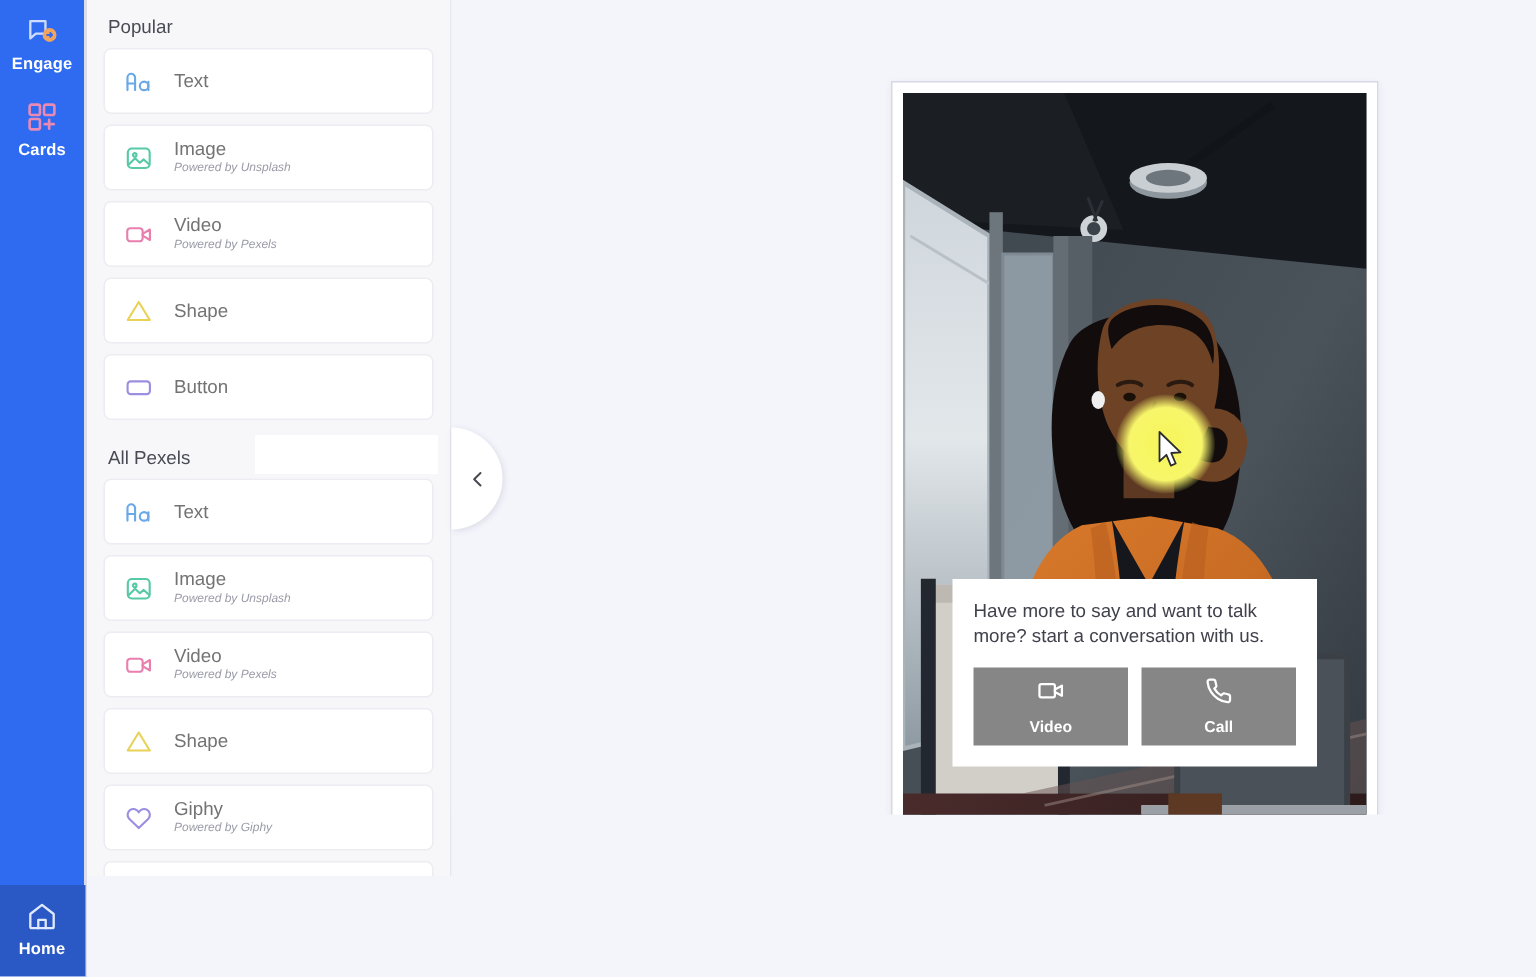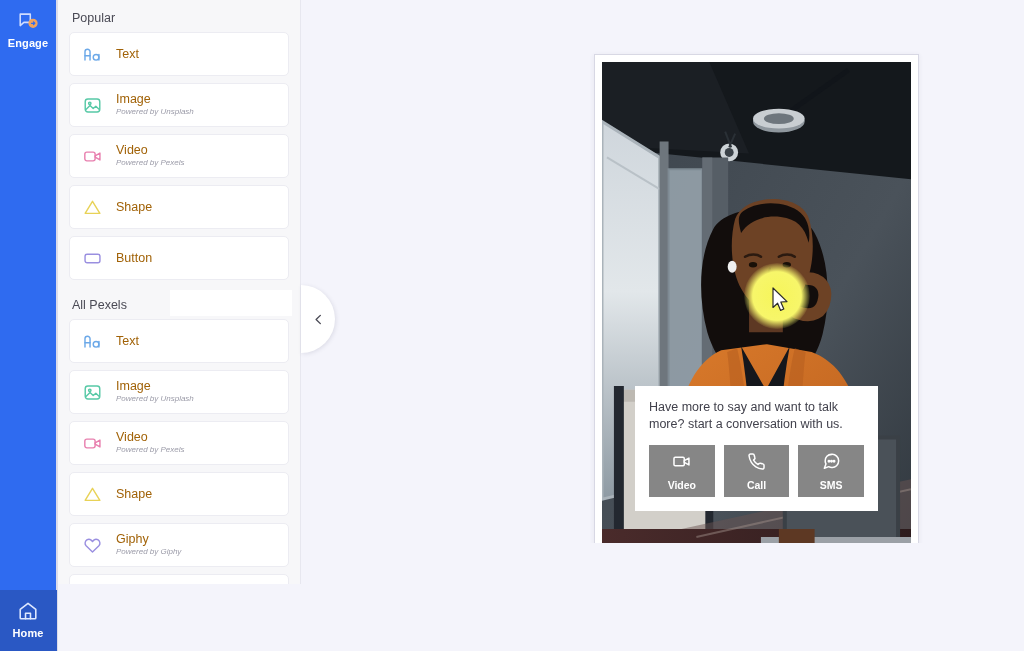--- a/index.html
+++ b/index.html
@@ -60,21 +60,21 @@
     border: 1px solid #ececf2;
     border-radius: 5px;
     height: 44px;
     margin-bottom: 7px;
     display: flex; align-items: center;
     padding: 0 13px;
     cursor: pointer;
   }
   .brick .bi { width: 19px; height: 19px; flex: 0 0 19px; margin-right: 14px; }
   .brick-txt { display: flex; flex-direction: column; justify-content: center; }
-  .brick-title { font-size: 12.5px; color: #a16207; line-height: 1.15; }
+  .brick-title { font-size: 12.5px; color: #737373; line-height: 1.15; }
   .brick-sub { font-size: 8px; color: #9b9ba8; font-style: italic; line-height: 1.3; margin-top: 1px; }
 
   
   .collapse {
     position: absolute; left: 301px; top: 285px;
     width: 34px; height: 68px;
     background: #ffffff;
     border-radius: 0 34px 34px 0;
     box-shadow: 1px 1px 4px rgba(60,60,90,.13);
     display: flex; align-items: center; justify-content: center;
@@ -148,20 +148,32 @@
       <span class="rail-icon">
         <svg viewBox="0 0 24 24" fill="none" stroke="#cfdcff" stroke-width="1.7" stroke-linecap="round" stroke-linejoin="round">
           <path d="M3.5 4.5h11v9h-7l-4 3.5z"></path>
           <circle cx="17.5" cy="14.5" r="4.2" fill="#f2a35e" stroke="#f2a35e"></circle>
           <path d="M15.8 14.5h3.4M18 13.1l1.4 1.4-1.4 1.4" stroke="#2f6bf0" stroke-width="1.4"></path>
         </svg>
       </span>
       <span class="rail-label">Engage</span>
     </div>
 
+    <div class="rail-item">
+      <span class="rail-icon">
+        <svg viewBox="0 0 24 24" fill="none" stroke="#e98ab4" stroke-width="1.9" stroke-linecap="round">
+          <rect x="3" y="3" width="7.5" height="7.5" rx="1.3"></rect>
+          <rect x="13.5" y="3" width="7.5" height="7.5" rx="1.3"></rect>
+          <rect x="3" y="13.5" width="7.5" height="7.5" rx="1.3"></rect>
+          <line x1="17.2" y1="14" x2="17.2" y2="20.5"></line>
+          <line x1="14" y1="17.2" x2="20.5" y2="17.2"></line>
+        </svg>
+      </span>
+      <span class="rail-label">Cards</span>
+    </div>
 
     <div class="rail-spacer"></div>
 
     <div class="rail-item home">
       <span class="rail-icon">
         <svg viewBox="0 0 24 24" fill="none" stroke="#dfe9ff" stroke-width="1.7" stroke-linecap="round" stroke-linejoin="round">
           <path d="M3.5 10.2 12 3.6l8.5 6.6v9.3a1 1 0 0 1-1 1h-15a1 1 0 0 1-1-1z"></path>
           <path d="M9.3 20.5v-6h5.4v6"></path>
         </svg>
       </span>
@@ -449,31 +461,20 @@
 
             <div class="cta-btn">
               <span>
                 <svg viewBox="0 0 24 24" fill="none" stroke="#ffffff" stroke-width="1.9" stroke-linecap="round" stroke-linejoin="round">
                   <path d="M21.5 16.9v2.8a1.9 1.9 0 0 1-2.1 1.9 18.8 18.8 0 0 1-8.2-2.9 18.5 18.5 0 0 1-5.7-5.7A18.8 18.8 0 0 1 2.6 4.7 1.9 1.9 0 0 1 4.5 2.6h2.8a1.9 1.9 0 0 1 1.9 1.6c.1 1 .4 1.9.7 2.8a1.9 1.9 0 0 1-.4 2l-1.2 1.2a15 15 0 0 0 5.7 5.7l1.2-1.2a1.9 1.9 0 0 1 2-.4c.9.3 1.8.6 2.8.7a1.9 1.9 0 0 1 1.5 2z"></path>
                 </svg>
               </span>
               <span class="cta-btn-label">Call</span>
             </div>
 
-            <div class="cta-btn">
-              <span>
-                <svg viewBox="0 0 24 24" fill="none" stroke="#ffffff" stroke-width="1.9" stroke-linecap="round" stroke-linejoin="round">
-                  <path d="M21 11.5a8 8 0 0 1-8.6 8 9 9 0 0 1-3.9-1L3 20.5l2-5.4A8 8 0 0 1 4 11.4 8 8 0 0 1 12 3h.5a8 8 0 0 1 8.5 8z"></path>
-                  <circle cx="8.8" cy="11.6" r=".9" fill="#ffffff"></circle>
-                  <circle cx="12" cy="11.6" r=".9" fill="#ffffff"></circle>
-                  <circle cx="15.2" cy="11.6" r=".9" fill="#ffffff"></circle>
-                </svg>
-              </span>
-              <span class="cta-btn-label">SMS</span>
-            </div>
 
           </div>
         </div>
 
       </div>
     </div>
 
     <div class="cursor-wrap">
       <div class="cursor-glow"></div>
       <svg class="cursor-arrow" viewBox="0 0 17 25">

